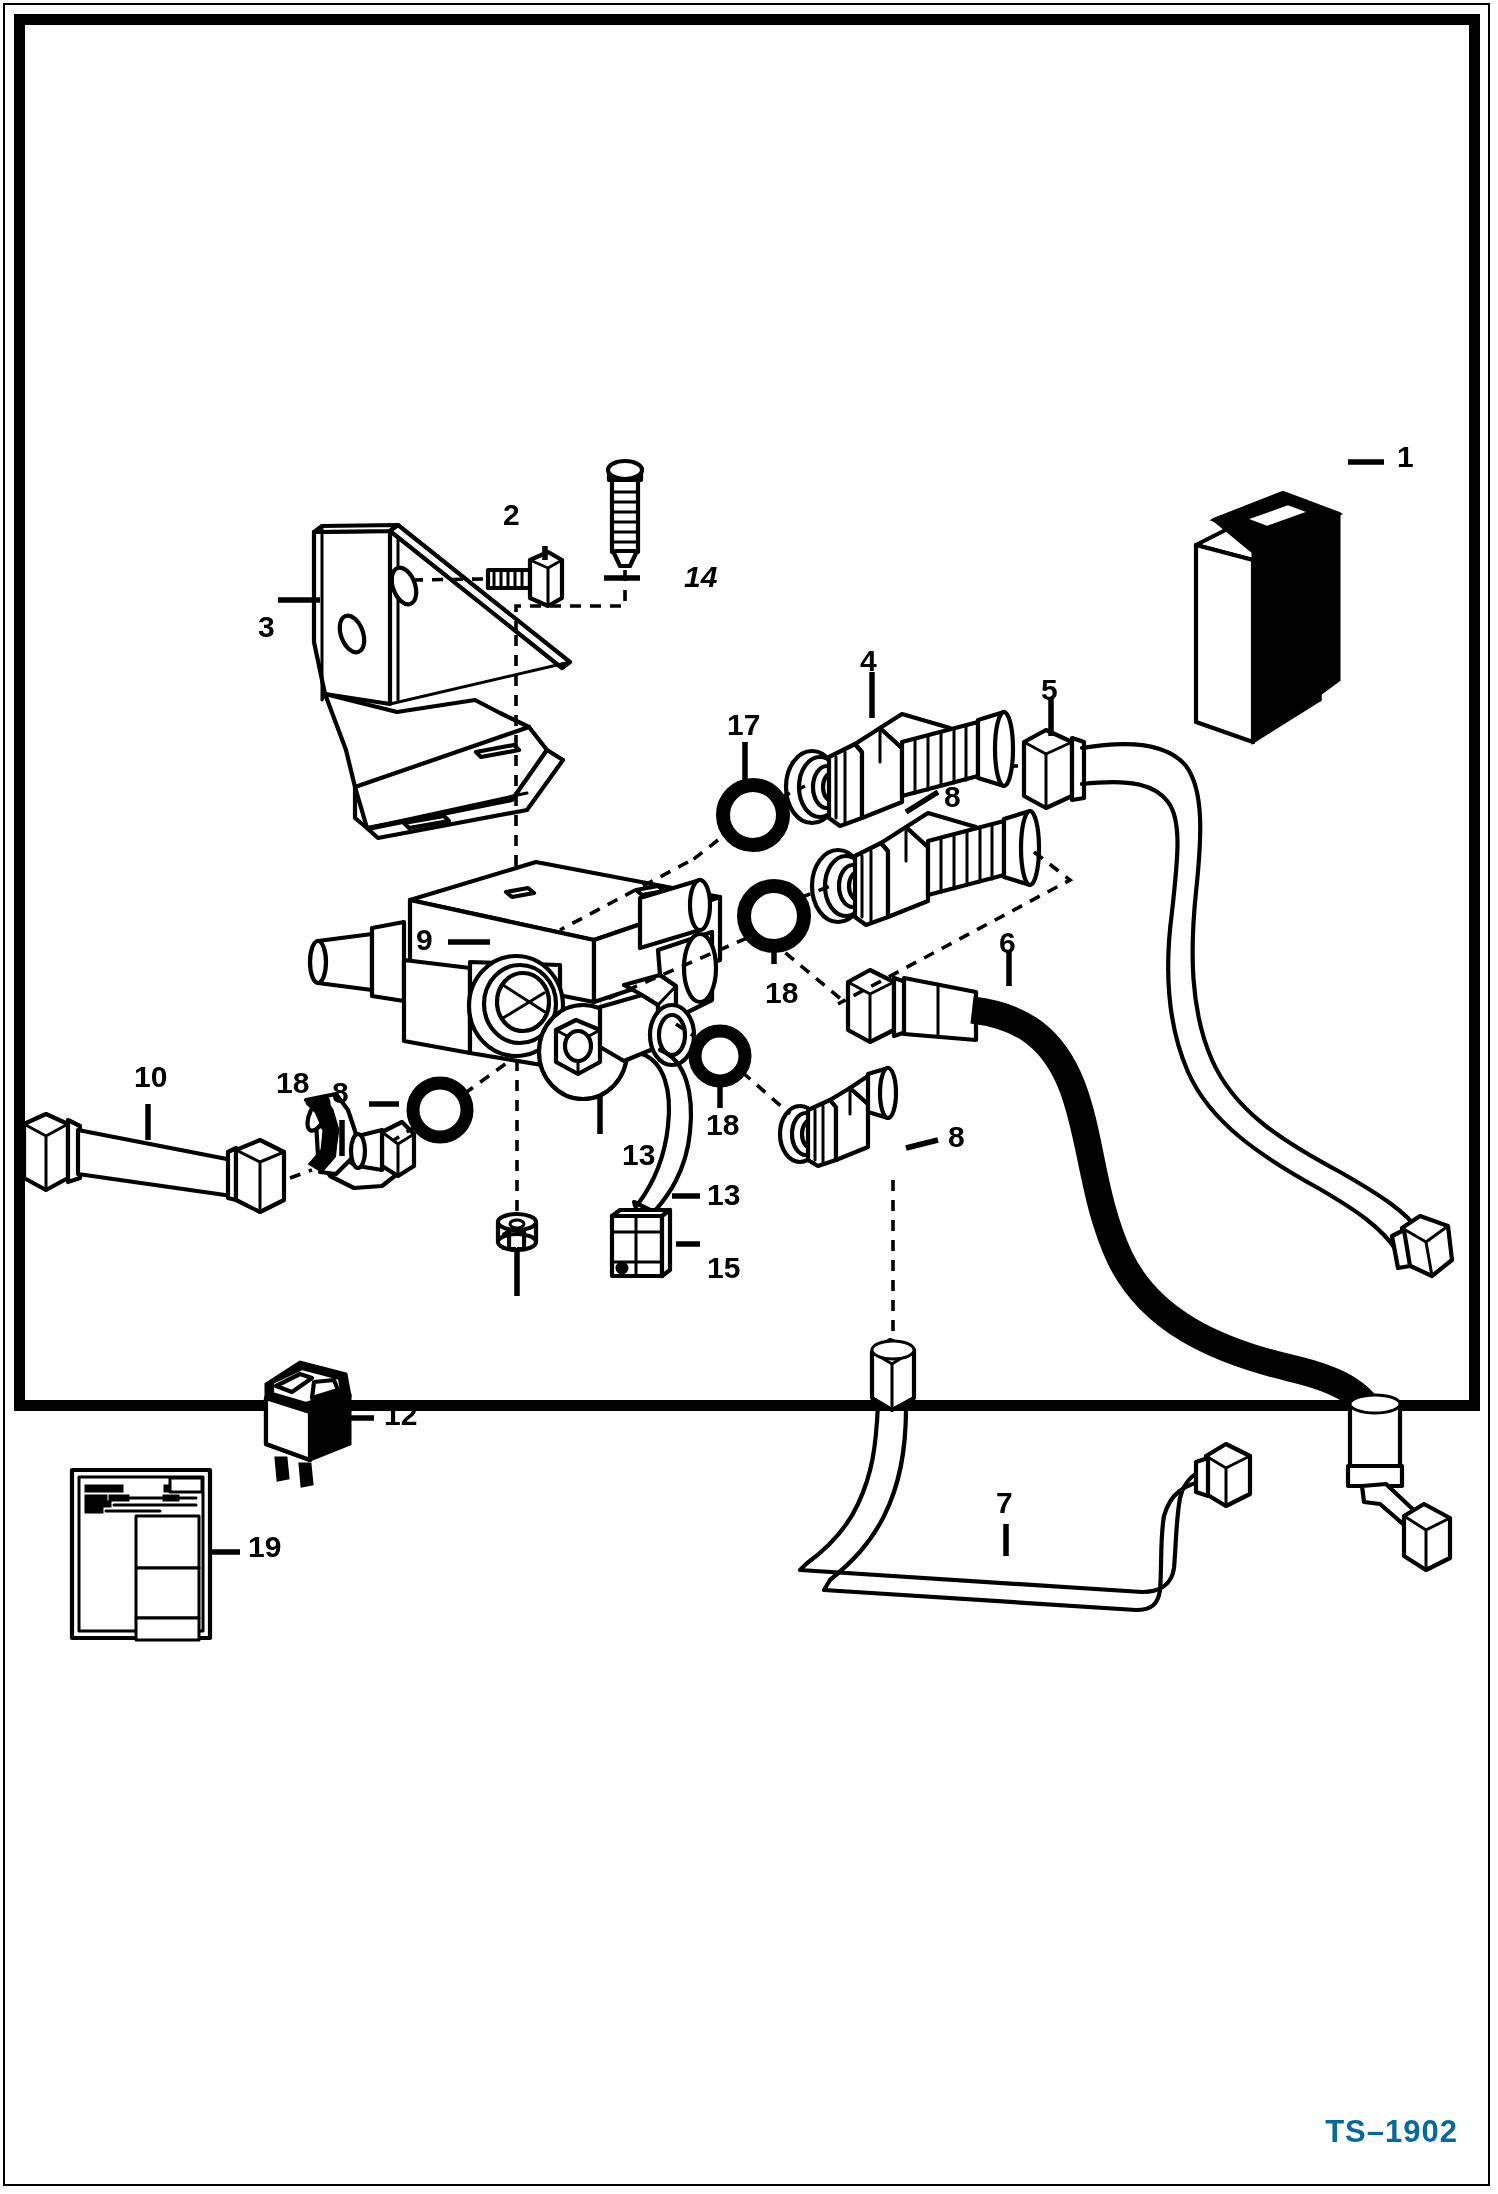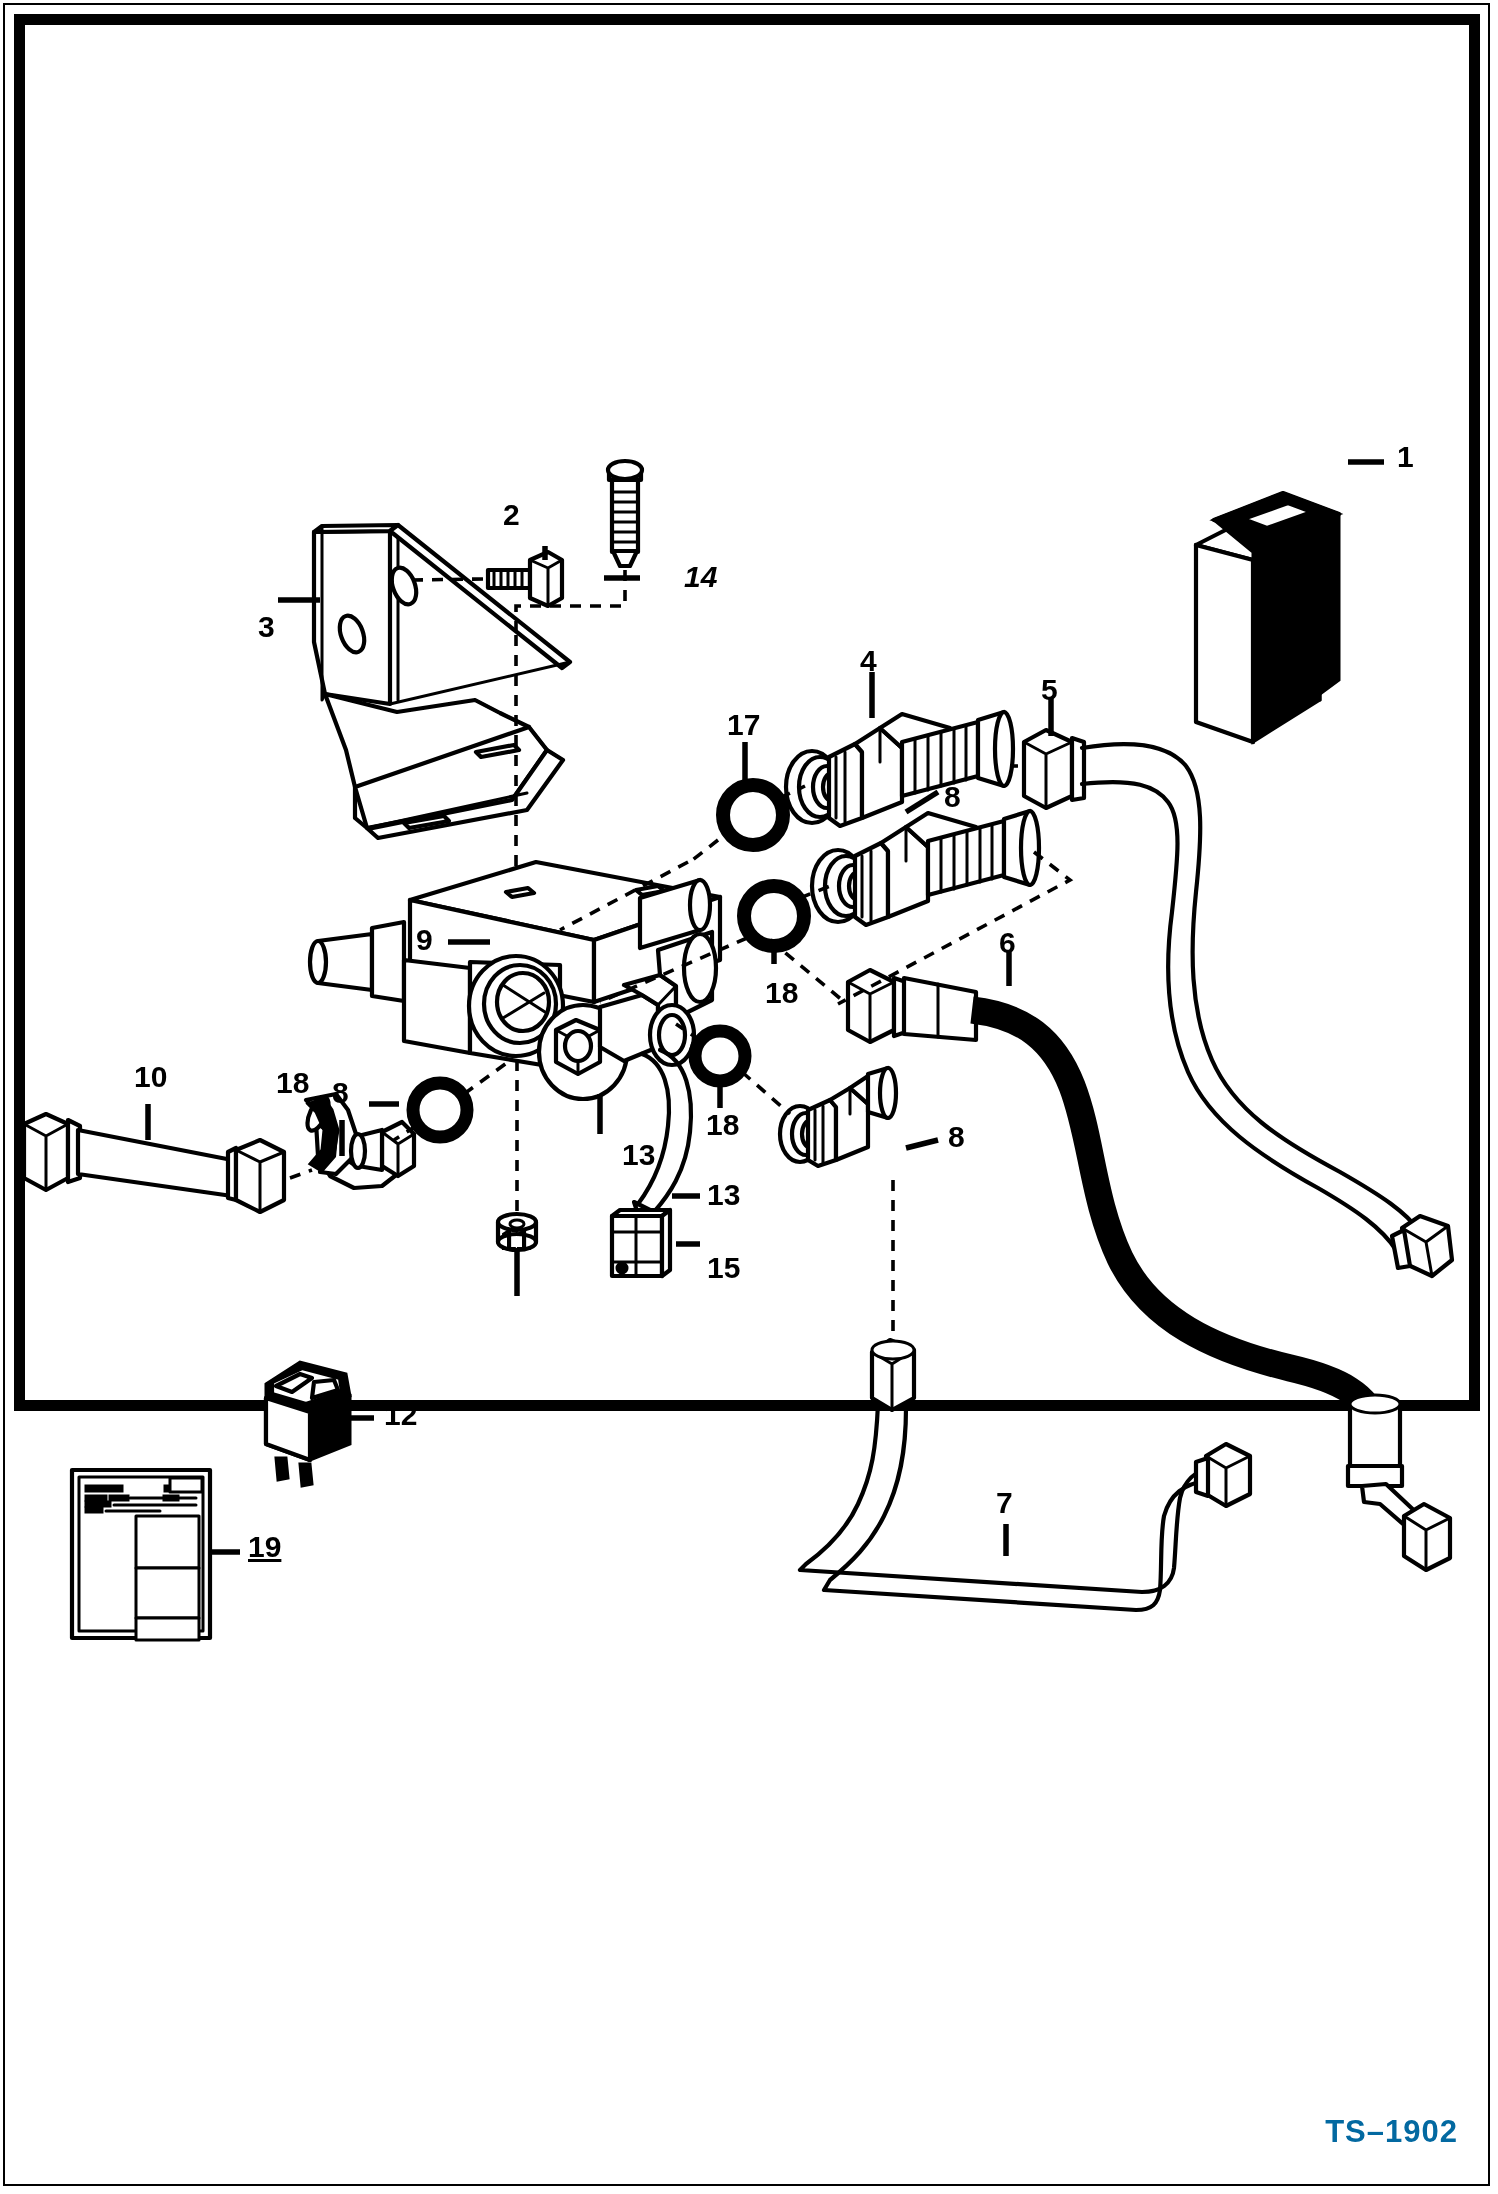--- a/index.html
+++ b/index.html
@@ -472,17 +472,17 @@
   <div class="callout" style="left:500px;  top:1225px;">11</div>
   <div class="callout" style="left:384px;  top:1400px;text-align:center;">12</div>
   <div class="callout" style="left:581px;  top:1140px;margin-left:41px;">13</div>
   <div class="callout" style="left:684px;  top:562px;font-style:italic;">14</div>
   <div class="callout" style="left:707px;  top:1228px;margin-top:25px;">15</div>
   <div class="callout" style="left:707px;  top:1180px;">13</div>
   <div class="callout" style="left:727px;  top:710px;">17</div>
   <div class="callout" style="left:765px;  top:978px;">18</div>
   <div class="callout" style="left:276px;  top:1068px;">18</div>
   <div class="callout" style="left:706px;  top:1110px;">18</div>
-  <div class="callout" style="left:248px;  top:1532px;text-decoration:underline;">19</div>
+  <div class="callout" style="left:248px;  top:1532px;">19</div>
 
   <div class="figlabel">TS–1902</div>
 
 </div>
 
 </body></html>

